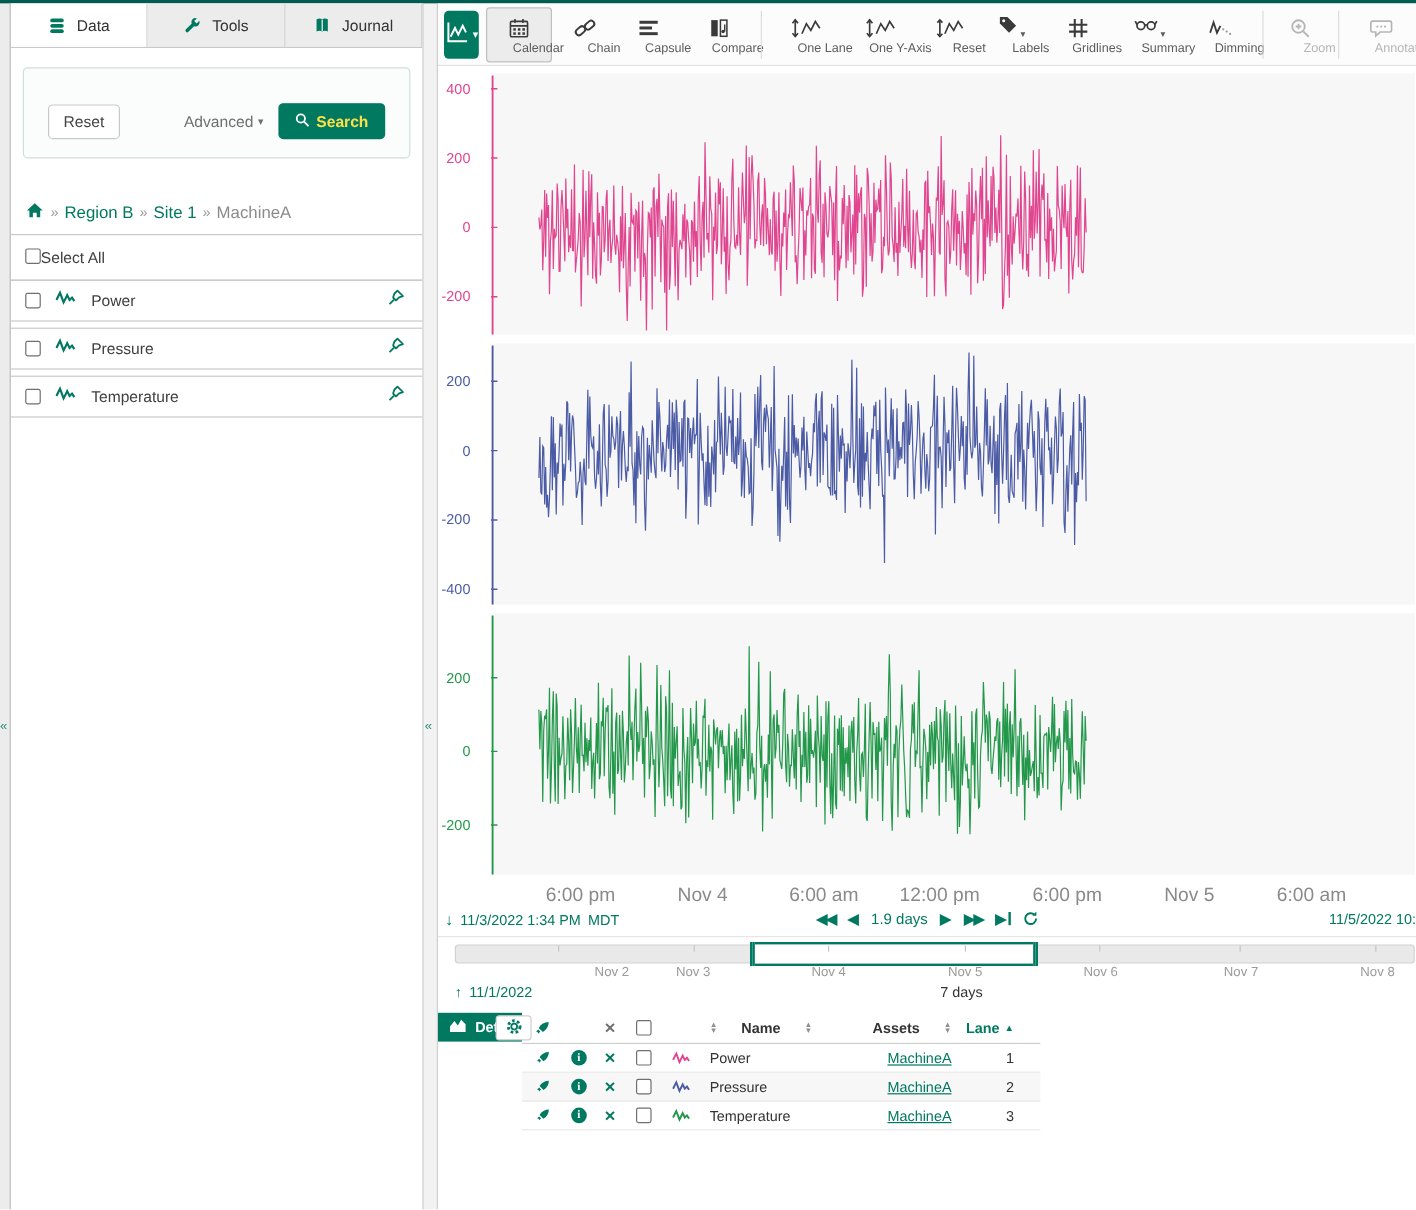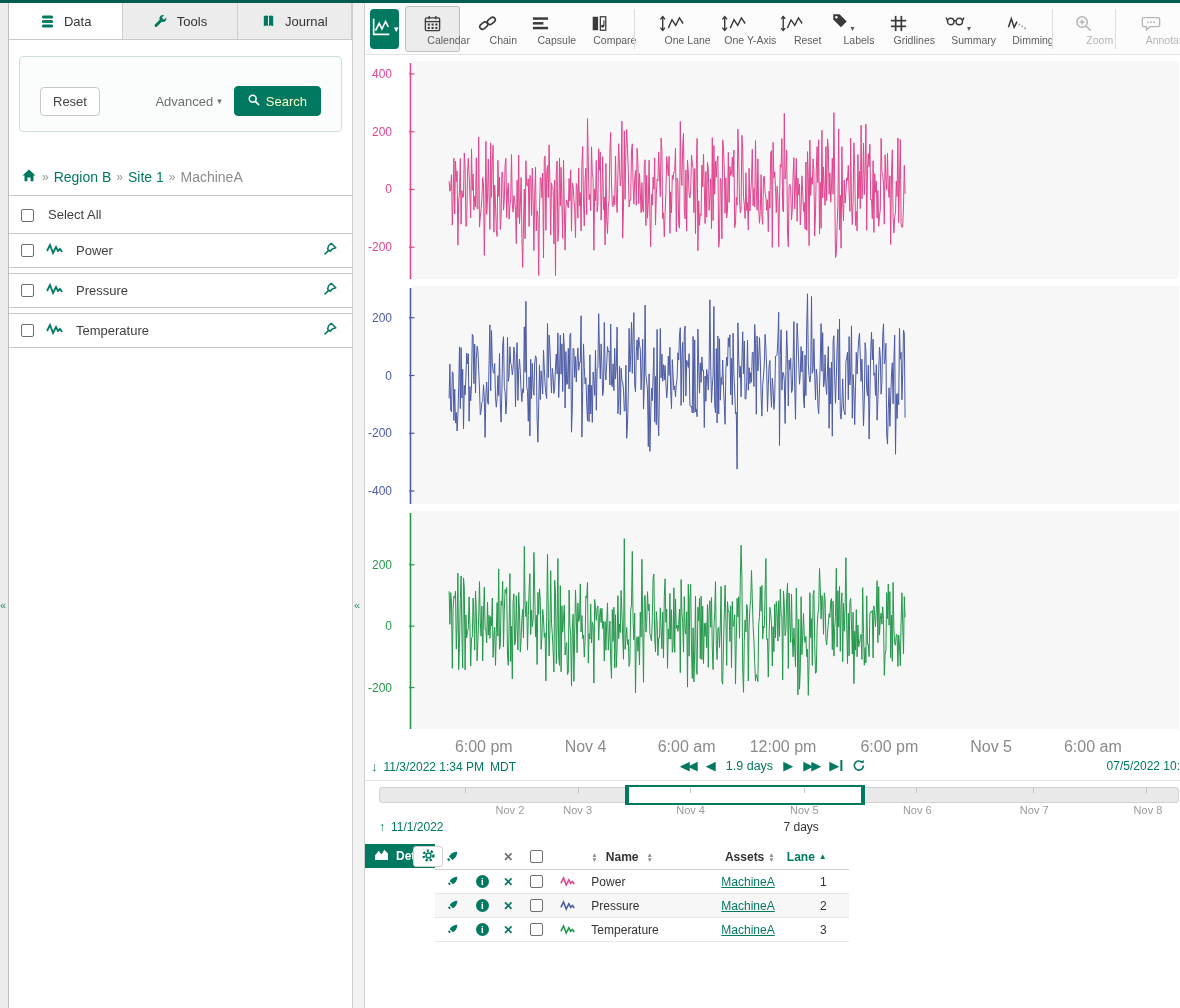--- a/index.html
+++ b/index.html
@@ -19,26 +19,26 @@
 .tab{flex:1;display:flex;align-items:center;justify-content:center;gap:9px;font-size:13px;color:#333;background:#ececec;border-right:1px solid #cfcfcf;cursor:pointer;}
 .tab.active{background:#fff;border-right:1px solid #cfcfcf;}
 .tab .ticon svg{display:block;}
 .search-panel{margin:16px 10px 10px 10px;border:1px solid #cfe0db;border-radius:4px;background:#fbfdfc;padding:17px 20px 15px 20px;}
 .search-input{width:100%;height:31px;border:1px solid #3d8172;border-radius:4px;padding:0 9px;font-size:13px;color:#333;background:#fff;outline:none;font-family:"Liberation Sans",sans-serif;}
 .search-input::placeholder{color:#9a9a9a;}
 .search-row{display:flex;align-items:center;margin-top:12px;}
 .btn-reset{height:29px;padding:0 12px;background:#fff;border:1px solid #c9c9c9;border-radius:4px;font-size:13px;color:#444;cursor:pointer;font-family:"Liberation Sans",sans-serif;}
 .advanced{margin-left:auto;font-size:13px;color:#6f6f6f;cursor:pointer;display:flex;align-items:center;gap:4px;}
 .advanced .caret{font-size:9px;color:#6f6f6f;}
-.btn-search{height:30px;margin-left:12px;padding:0 13px;background:var(--teal);border:1px solid var(--teal);border-radius:4px;color:#fef9c3;font-size:13px;font-weight:normal;cursor:pointer;display:flex;align-items:center;gap:6px;font-family:"Liberation Sans",sans-serif;}
+.btn-search{height:30px;margin-left:12px;padding:0 13px;background:var(--teal);border:1px solid var(--teal);border-radius:4px;color:#fde047;font-size:13px;font-weight:bold;cursor:pointer;display:flex;align-items:center;gap:6px;font-family:"Liberation Sans",sans-serif;}
 .breadcrumb{display:flex;align-items:center;gap:5px;padding:12px 10px 9px 12px;font-size:14px;border-bottom:1px solid #c9c9c9;margin:14px 0 0 0;}
 .breadcrumb a{color:var(--teal);text-decoration:none;cursor:pointer;}
 .breadcrumb .sep{color:#9a9a9a;font-size:12px;}
 .crumb-current{color:#8b8b8b;}
-.select-all{display:flex;align-items:flex-end;gap:14px;padding:11px 12px;font-size:13px;color:#3f3f3f;border-bottom:1px solid #c9c9c9;}
+.select-all{display:flex;align-items:flex-start;gap:0;padding:11px 12px;font-size:13px;color:#3f3f3f;border-bottom:1px solid #c9c9c9;}
 .asset-row{display:flex;align-items:center;gap:12px;height:35px;padding:0 14px 0 12px;border-bottom:1px solid #c9c9c9;margin-bottom:6px;border-top:1px solid #c9c9c9;margin-top:-1px;cursor:pointer;}
 .asset-row:first-of-type{border-top:none;}
 .asset-row .aname{font-size:13px;color:#3f3f3f;}
 .asset-row .pin{margin-left:auto;}
 .cb{width:13px;height:13px;border:1px solid #6f6f6f;border-radius:2px;background:#fff;flex:none;cursor:pointer;}
 
 .content{width:815px;display:flex;flex-direction:column;background:#fff;}
 .chart-toolbar{height:52px;display:flex;align-items:center;border-bottom:1px solid #e3e3e3;background:#fcfcfc;padding-left:5px;}
 .trend-btn{width:47px;height:40px;background:var(--teal);border:none;border-radius:4px;display:flex;align-items:center;justify-content:center;gap:2px;cursor:pointer;color:#fff;}
 .trend-btn .caret{font-size:9px;color:#fff;}
@@ -84,22 +84,22 @@
 
 .details{margin-top:6px;flex:1;display:flex;flex-direction:row;}
 .dheader{height:24px;background:var(--teal);color:#fff;display:flex;align-items:center;gap:7px;padding-left:9px;font-size:12px;font-weight:bold;position:relative;}
 .gear-btn{position:absolute;right:-8px;top:2px;width:30px;height:21px;background:#fff;border:1px solid #cfcfcf;border-radius:3px;display:flex;align-items:center;justify-content:center;cursor:pointer;}
 .dtable{font-size:12px;color:#333;}
 .drow{display:flex;align-items:center;height:24px;border-bottom:1px solid #e8e8e8;}
 .drow.head{height:26px;border-bottom:1px solid #cfcfcf;font-weight:bold;}
 .drow.stripe{background:#f7f7f7;}
 .dc{flex:none;display:flex;align-items:center;justify-content:center;}
 .dc.c1{width:34px;} .dc.c2{width:26px;} .dc.c3{width:26px;} .dc.c4{width:30px;} .dc.c5{width:34px;}
-.dc.cname{flex:1;justify-content:flex-start;gap:8px;padding-left:6px;}
-.dc.cassets{width:126px;justify-content:flex-end;gap:4px;padding-right:10px;}
+.dc.cname{flex:1;justify-content:flex-start;gap:20px;padding-left:6px;}
+.dc.cassets{width:126px;justify-content:flex-end;gap:20px;padding-right:10px;}
 .dc.clane{width:64px;justify-content:flex-end;gap:4px;padding-right:22px;}
 .drow a{color:var(--teal);}
 .xmark{color:var(--teal);font-weight:bold;font-size:12px;cursor:pointer;}
 .drow.head .xmark{color:#6f6f6f;}
 .info-badge{width:13px;height:13px;border-radius:50%;background:var(--teal);color:#fff;font-size:9.5px;font-weight:bold;display:flex;align-items:center;justify-content:center;cursor:pointer;font-family:"Liberation Serif",serif;}
 .sortstack{display:inline-flex;flex-direction:column;line-height:5px;font-size:6.5px;color:#8f8f8f;cursor:pointer;}
 .lane-hd{color:var(--teal);}
 .asc{color:var(--teal);font-size:8px;cursor:pointer;}
 .teal{color:var(--teal);}
 icon,svg{flex:none;}
@@ -489,21 +489,21 @@
         <button class="navbtn single">▶</button>
         <button class="navbtn">▶▶</button>
         <button class="navbtn single">▶<span class="endbar"></span></button>
         <button class="navbtn single">
             <svg width="13" height="13" viewBox="0 0 16 16">
               <path d="M13.6 8 a5.6 5.6 0 1 1 -1.7 -4" fill="none" stroke="#007960" stroke-width="2"></path>
               <path d="M13.9 0.8 v4.2 h-4.2 z" fill="#007960"></path>
             </svg>
           </button>
       </span>
-      <span class="range-right">07/5/2022 10:</span>
+      <span class="range-right">11/5/2022 10:</span>
     </div>
 
     <div class="timeline">
       <div class="track" id="track">
         <div class="selection" id="selection" style="left: 31%; width: 29.5%;">
           <span class="hndl l"></span>
           <span class="hndl r"></span>
         </div>
       <div class="ttickmark" style="left: 10.6%;"></div>
           <div class="ttickmark" style="left: 24.8%;"></div>

